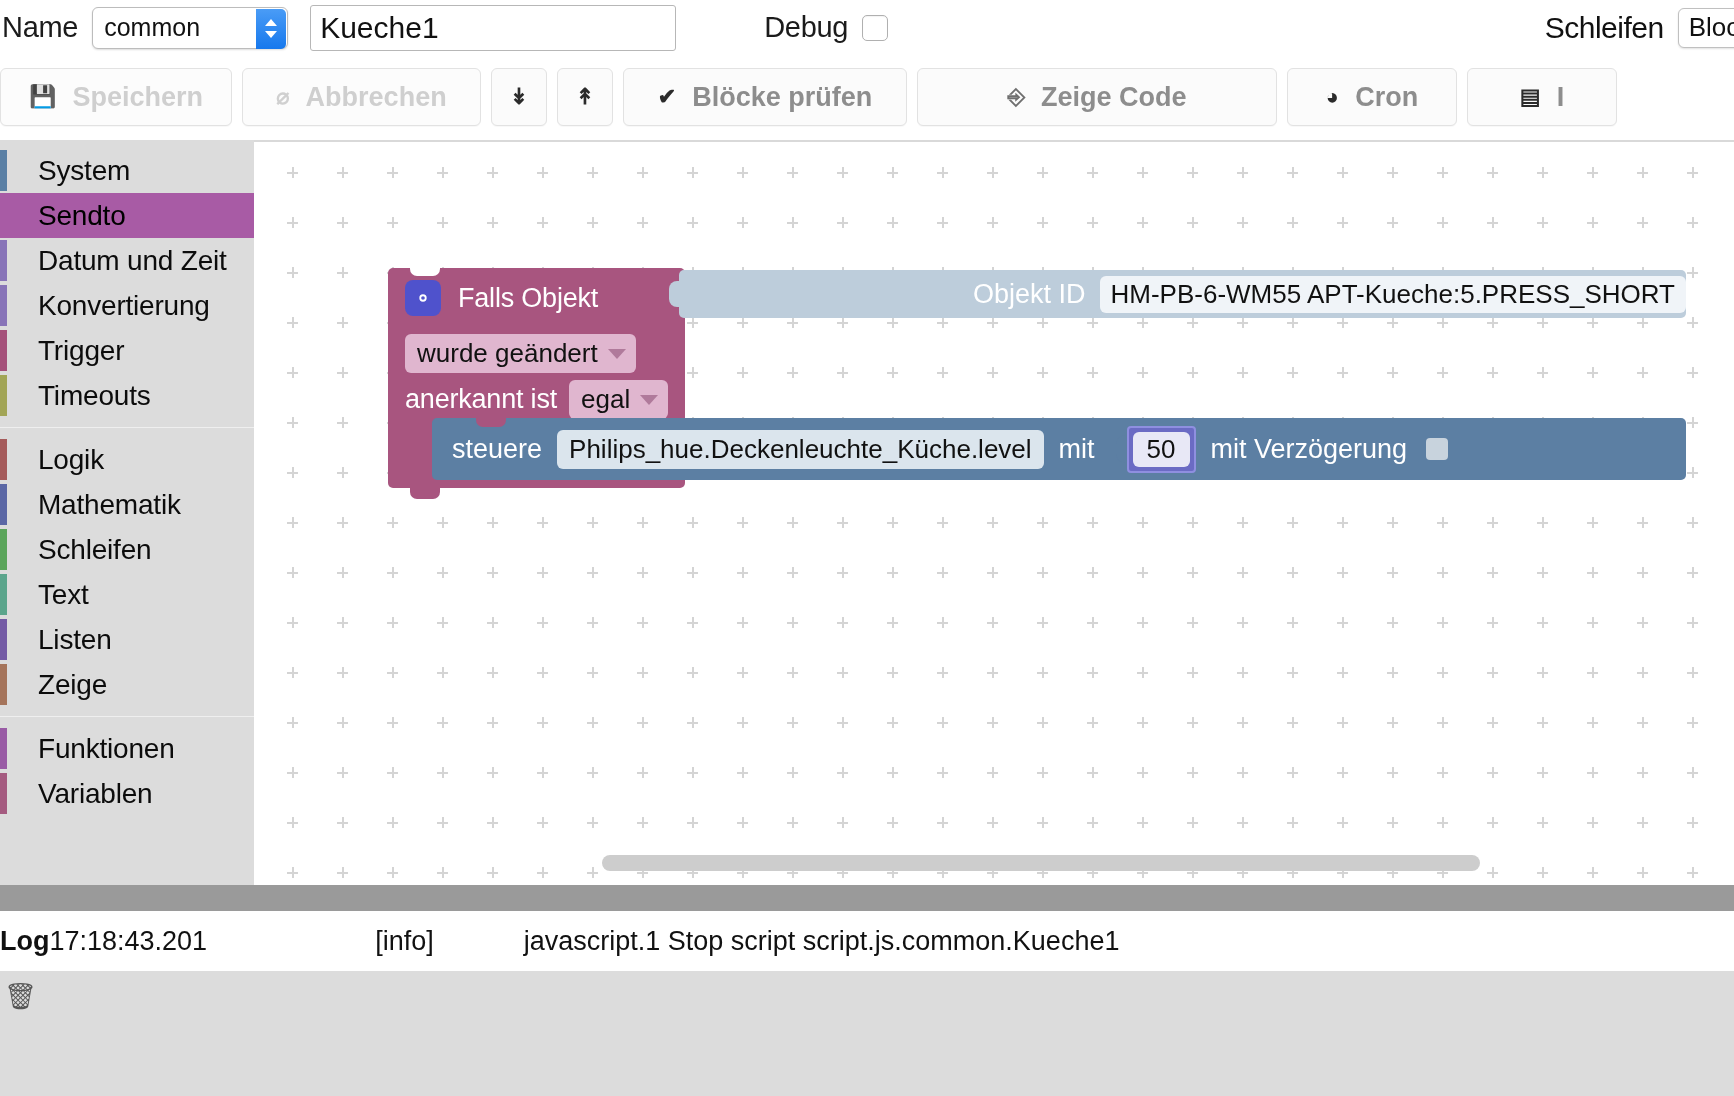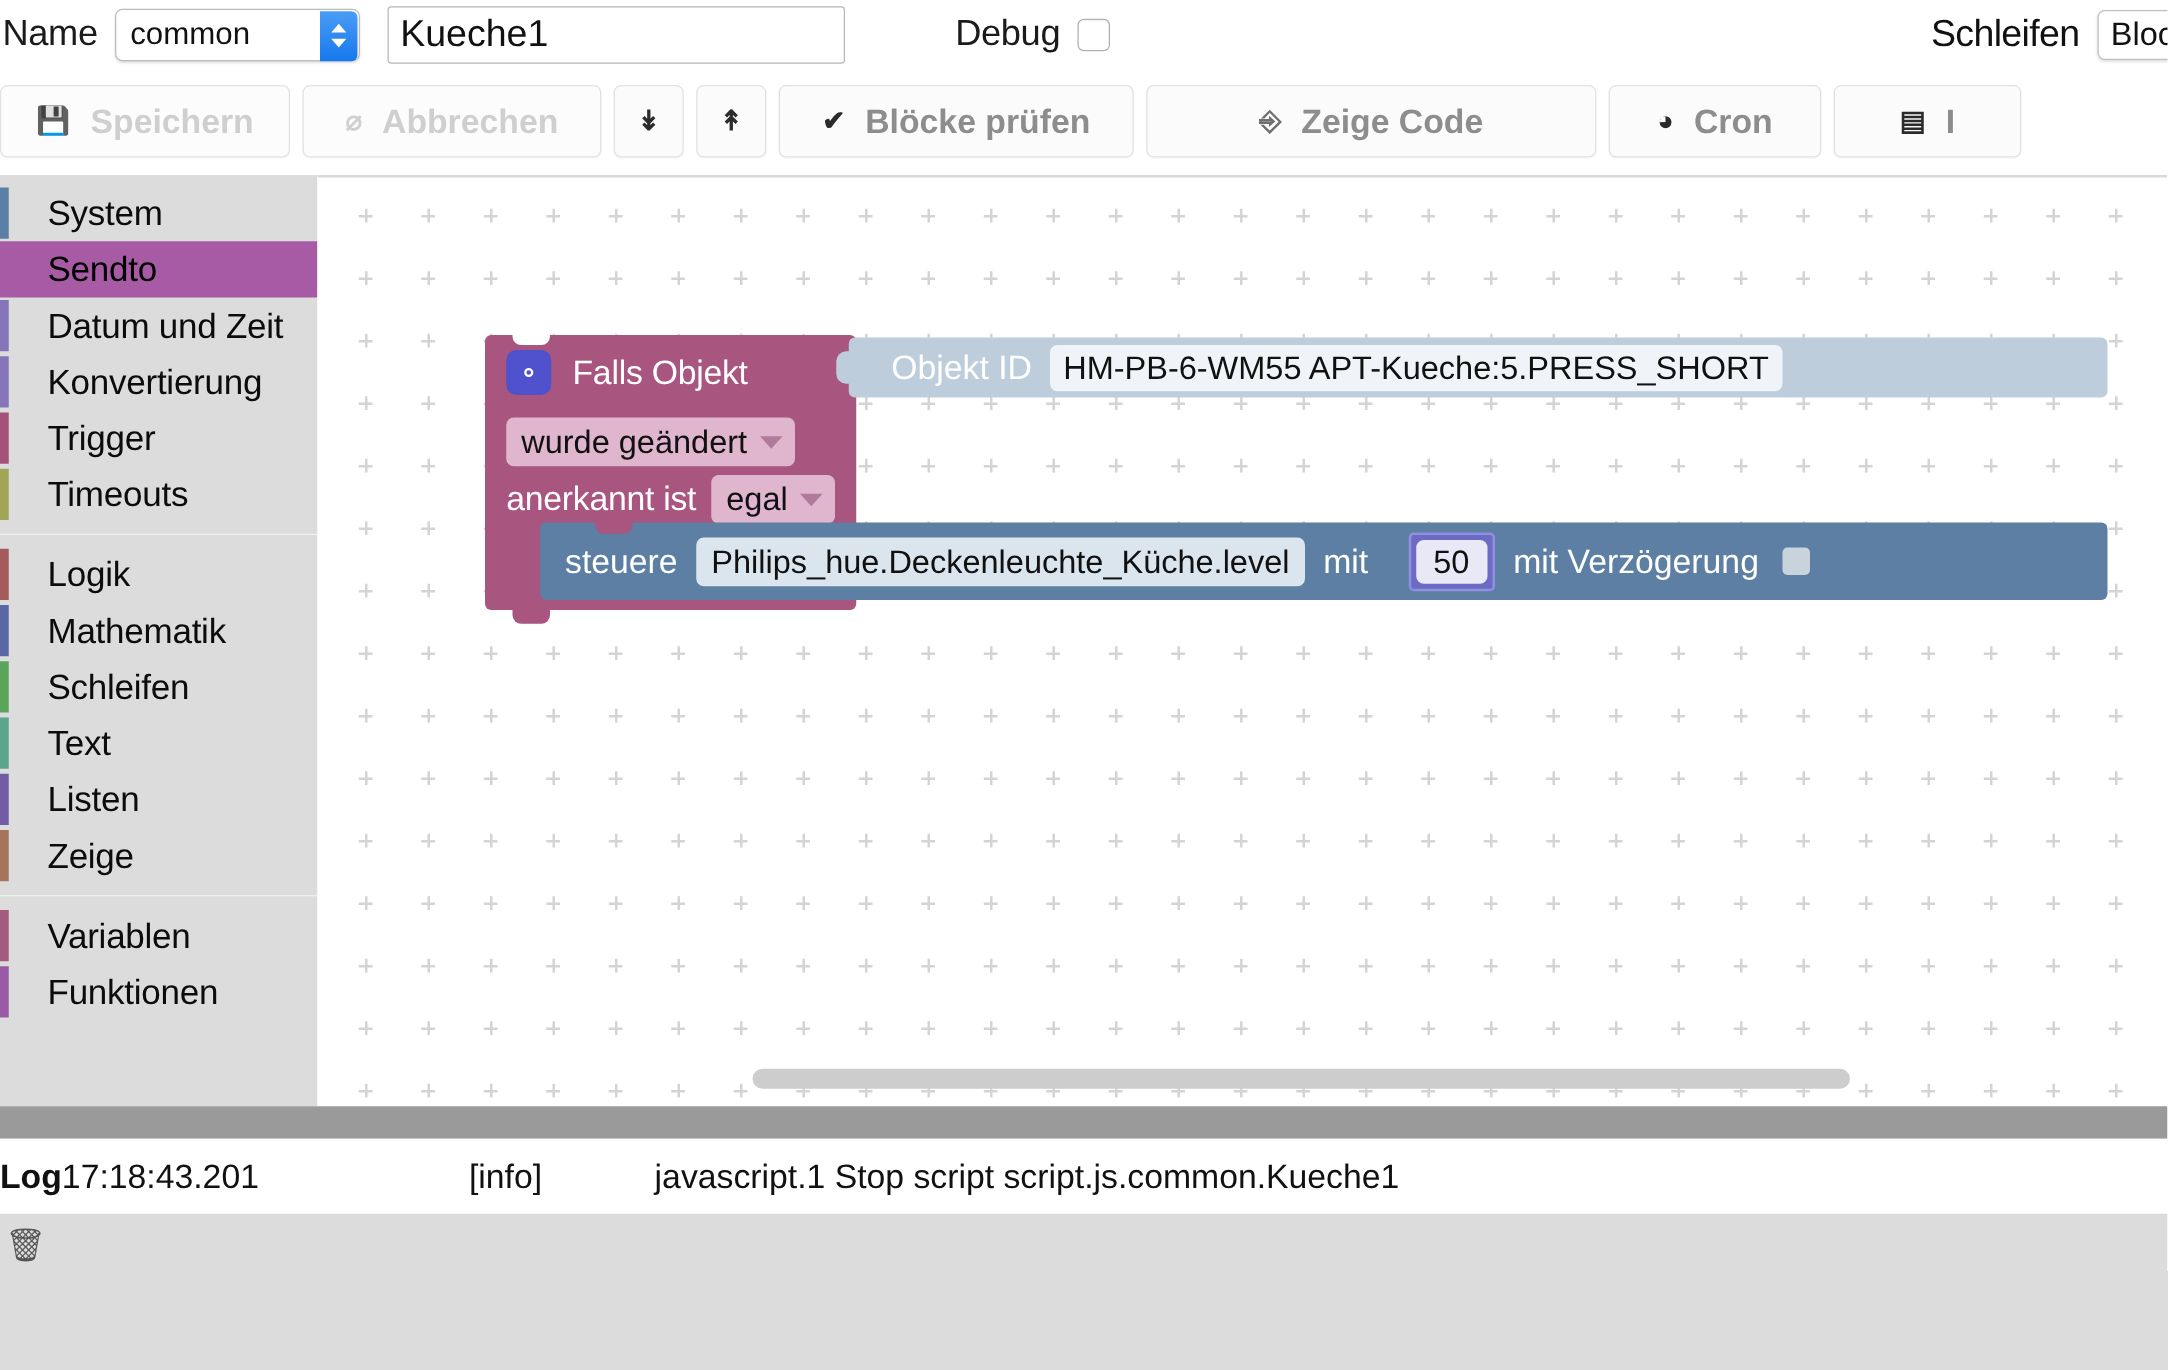--- a/index.html
+++ b/index.html
@@ -315,20 +315,21 @@
   .blk-objid {
     position: absolute;
     left: 425px; top: 130px;
     width: 1007px; height: 48px;
     background: #bdcddb;
     border-radius: 5px;
     display: flex;
     align-items: center;
     gap: 14px;
     padding-left: 34px;
+    justify-content: flex-end;
   }
   .blk-objid .puzzle {
     position: absolute;
     left: -10px; top: 11px;
     width: 14px; height: 26px;
     background: #bdcddb;
     border-radius: 8px 0 0 8px;
   }
   .objid-label {
     font-size: 27px;
@@ -570,26 +571,26 @@
           <span>Listen</span>
         </div>
         <div class="cat">
           <span class="bar" style="background: rgb(165, 116, 91);"></span>
           <span>Zeige</span>
         </div>
       </div>
     <div class="cat-sep"></div>
     <div id="cats3">
         <div class="cat">
+          <span class="bar" style="background: rgb(153, 91, 165);"></span>
+          <span>Funktionen</span>
+        </div>
+        <div class="cat">
           <span class="bar" style="background: rgb(165, 91, 128);"></span>
           <span>Variablen</span>
-        </div>
-        <div class="cat">
-          <span class="bar" style="background: rgb(153, 91, 165);"></span>
-          <span>Funktionen</span>
         </div>
       </div>
   </div>
 
   <div class="workspace">
     <div class="grid" id="grid">
         <span class="cross-h" style="left:33px;top:32px;width:11px;height:2px;"></span>
         <span class="cross-v" style="left:38px;top:27px;width:2px;height:11px;"></span>
         <span class="cross-h" style="left:83px;top:32px;width:11px;height:2px;"></span>
         <span class="cross-v" style="left:88px;top:27px;width:2px;height:11px;"></span>

